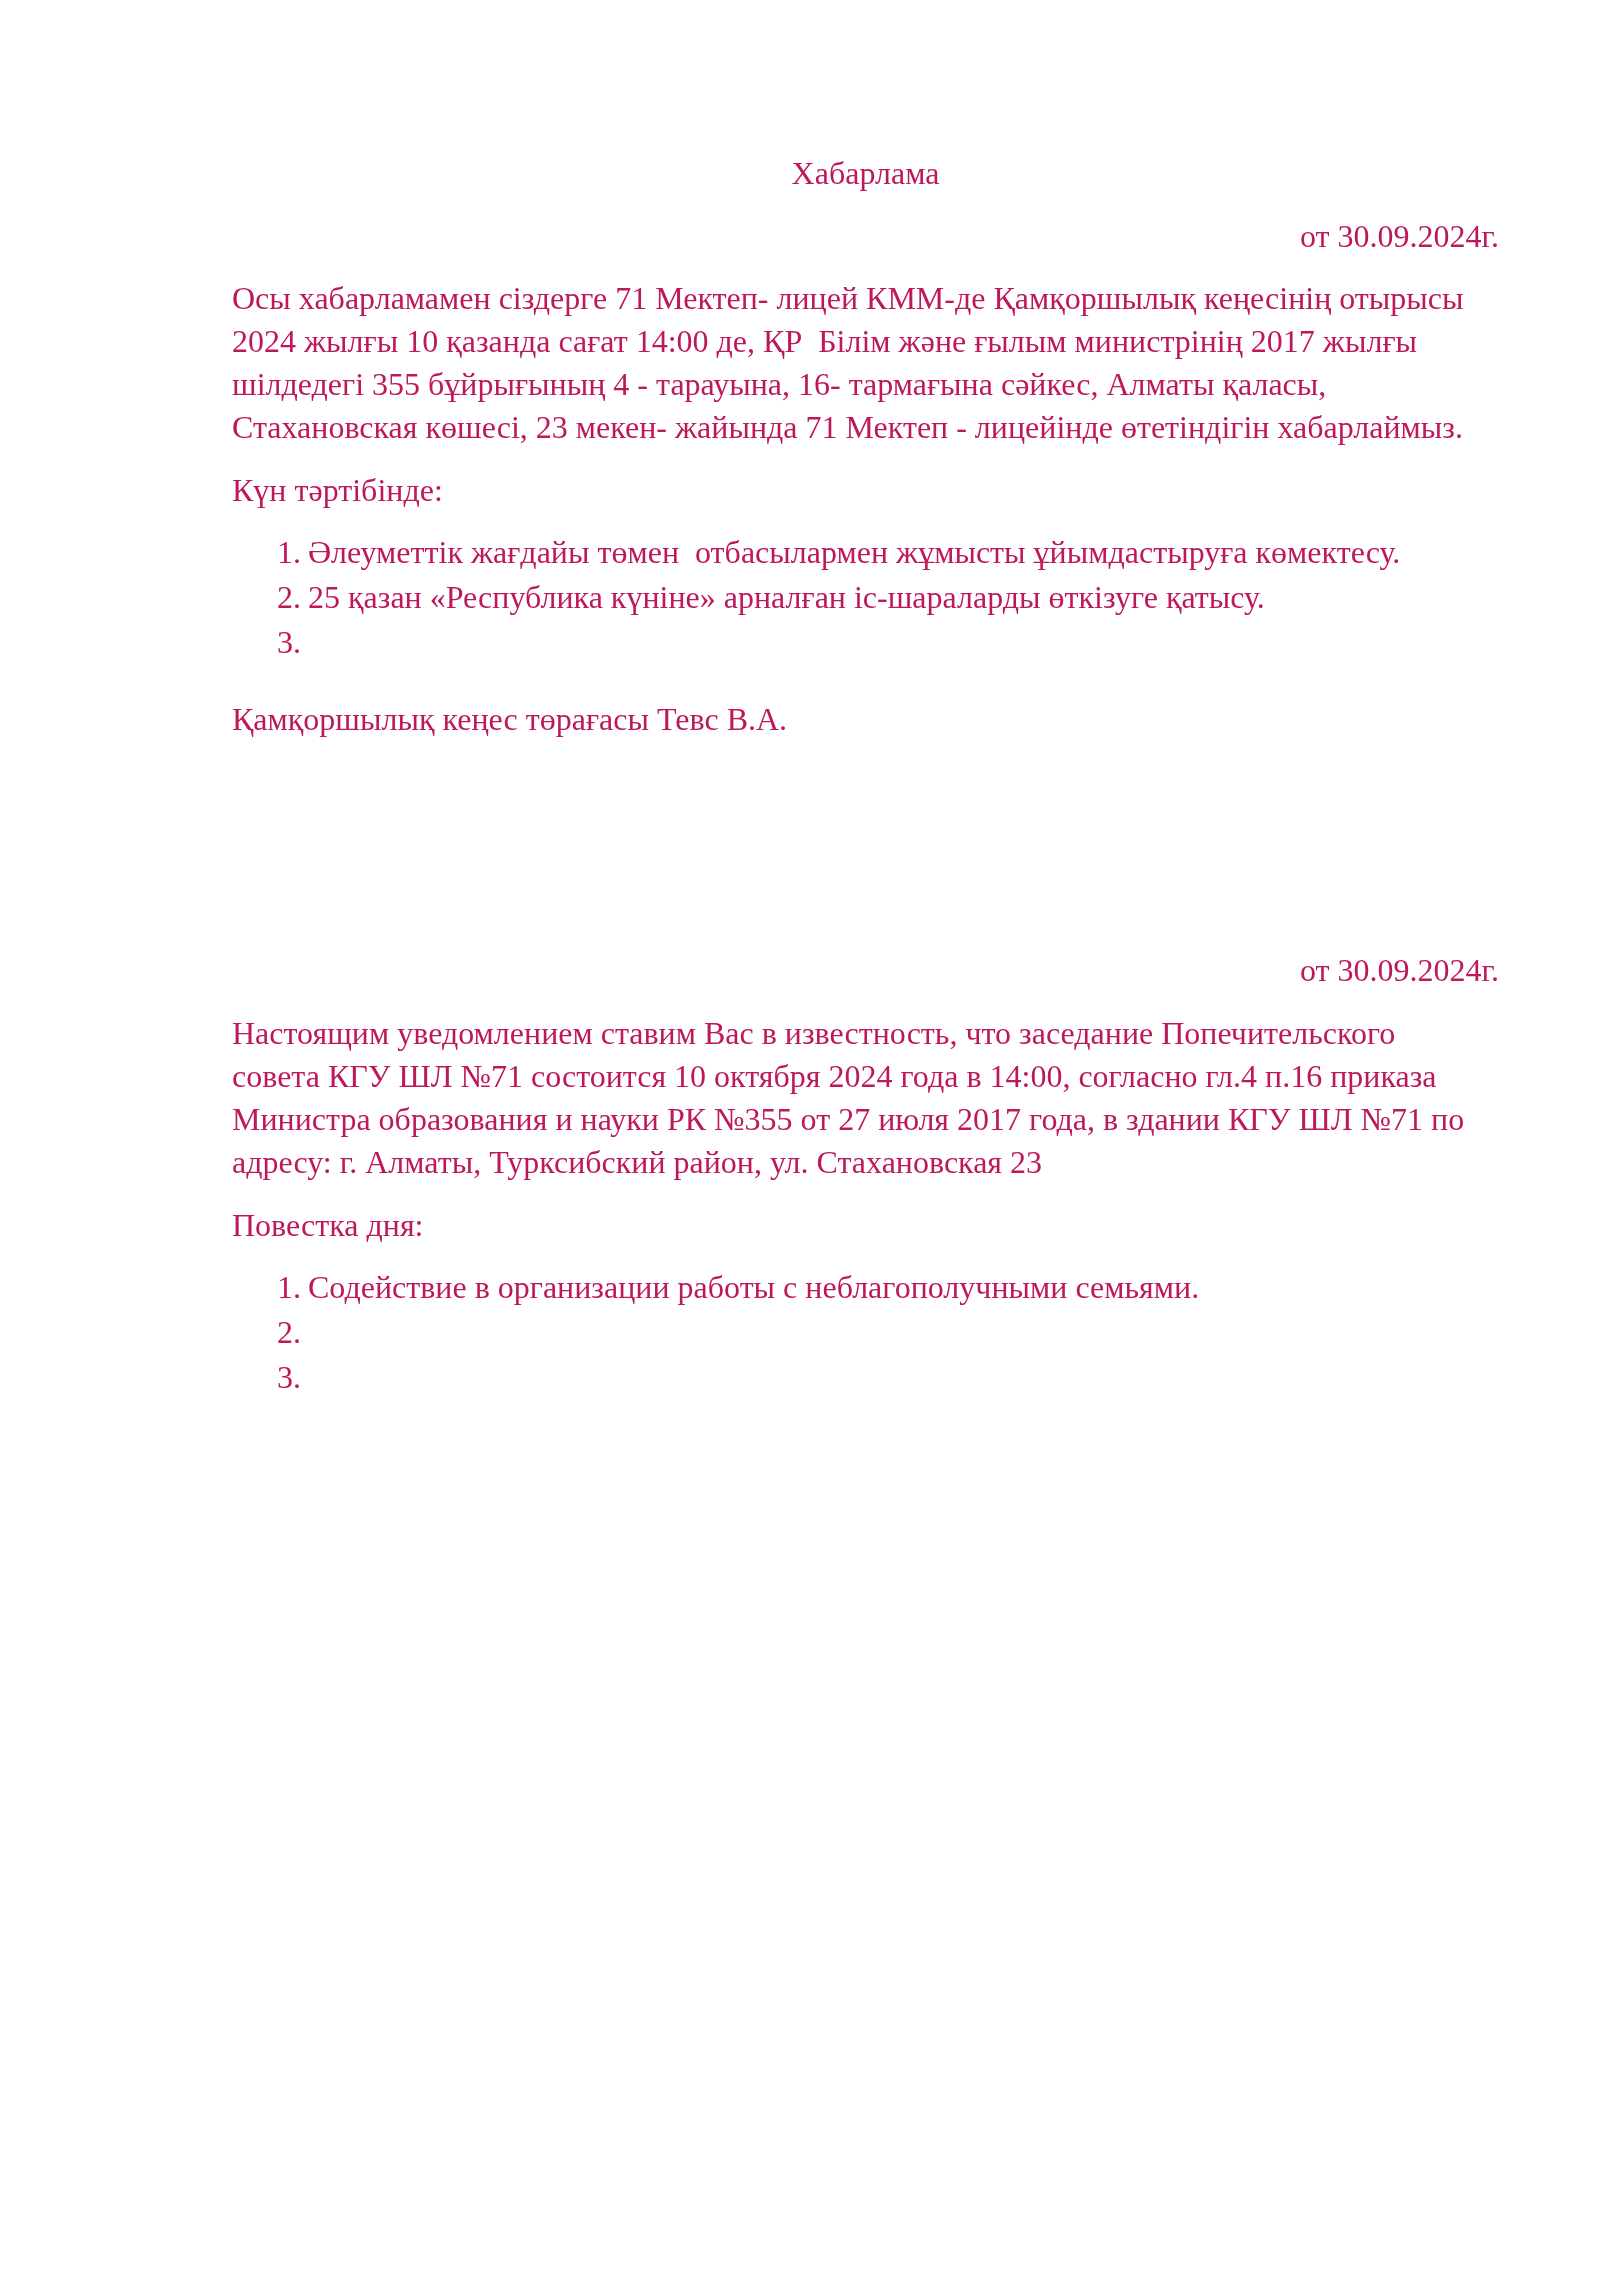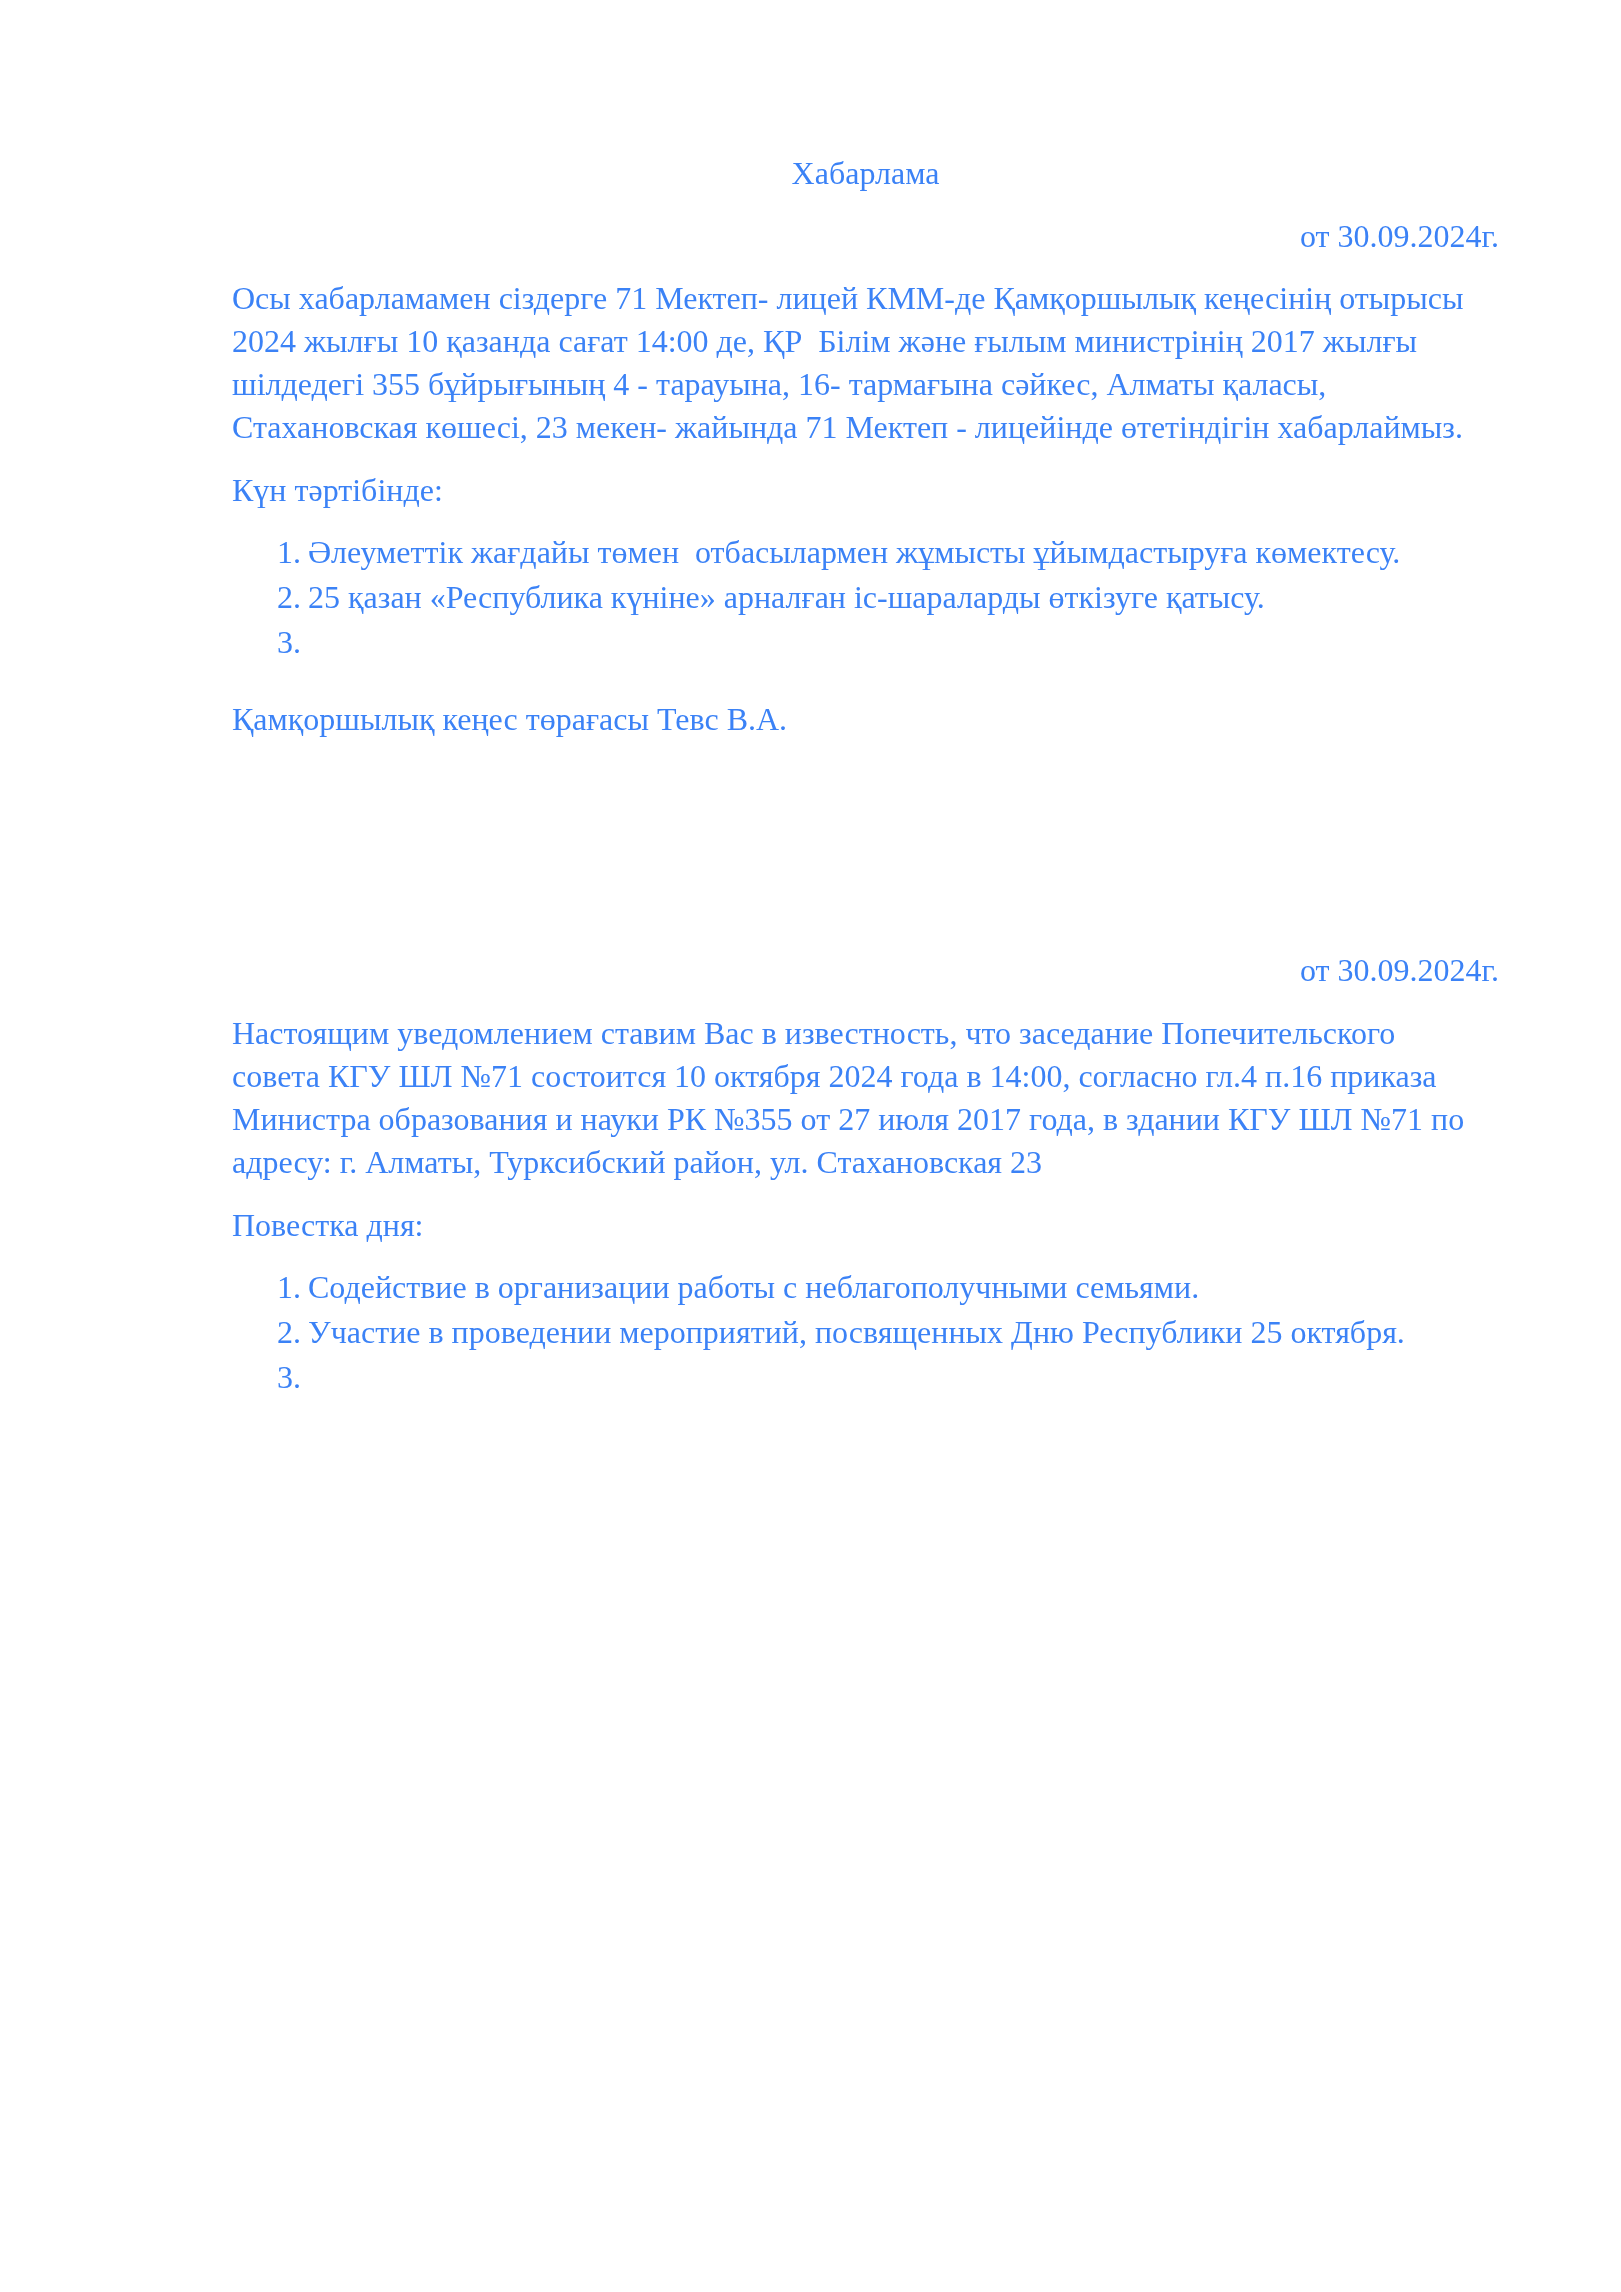--- a/index.html
+++ b/index.html
@@ -6,21 +6,21 @@
     margin: 0;
     padding: 0;
     background: #ffffff;
   }
   .page {
     position: relative;
     width: 1621px;
     height: 2293px;
     margin: 0 auto;
     background: #ffffff;
-    color: #3b82f6;
+    color: #be185d;
     font-family: "Liberation Serif", "DejaVu Serif", serif;
     font-size: 32px;
     line-height: 43px;
     box-sizing: border-box;
     padding: 152px 122px 0 232px;
     overflow: hidden;
   }
   .doc-title {
     text-align: center;
   }
@@ -105,21 +105,20 @@
 
     <div class="doc-heading">Повестка дня:</div>
 
     <ol class="doc-list">
       <li class="doc-item">
         <span class="num">1.</span>
         <span class="txt">Содействие в организации работы с неблагополучными семьями.</span>
       </li>
       <li class="doc-item">
         <span class="num">2.</span>
-        <span class="txt">Участие в проведении мероприятий, посвященных Дню Республики 25 октября.</span>
       </li>
       <li class="doc-item">
         <span class="num">3.</span>
       </li>
     </ol>
 
   </section>
 
 </div>
 

